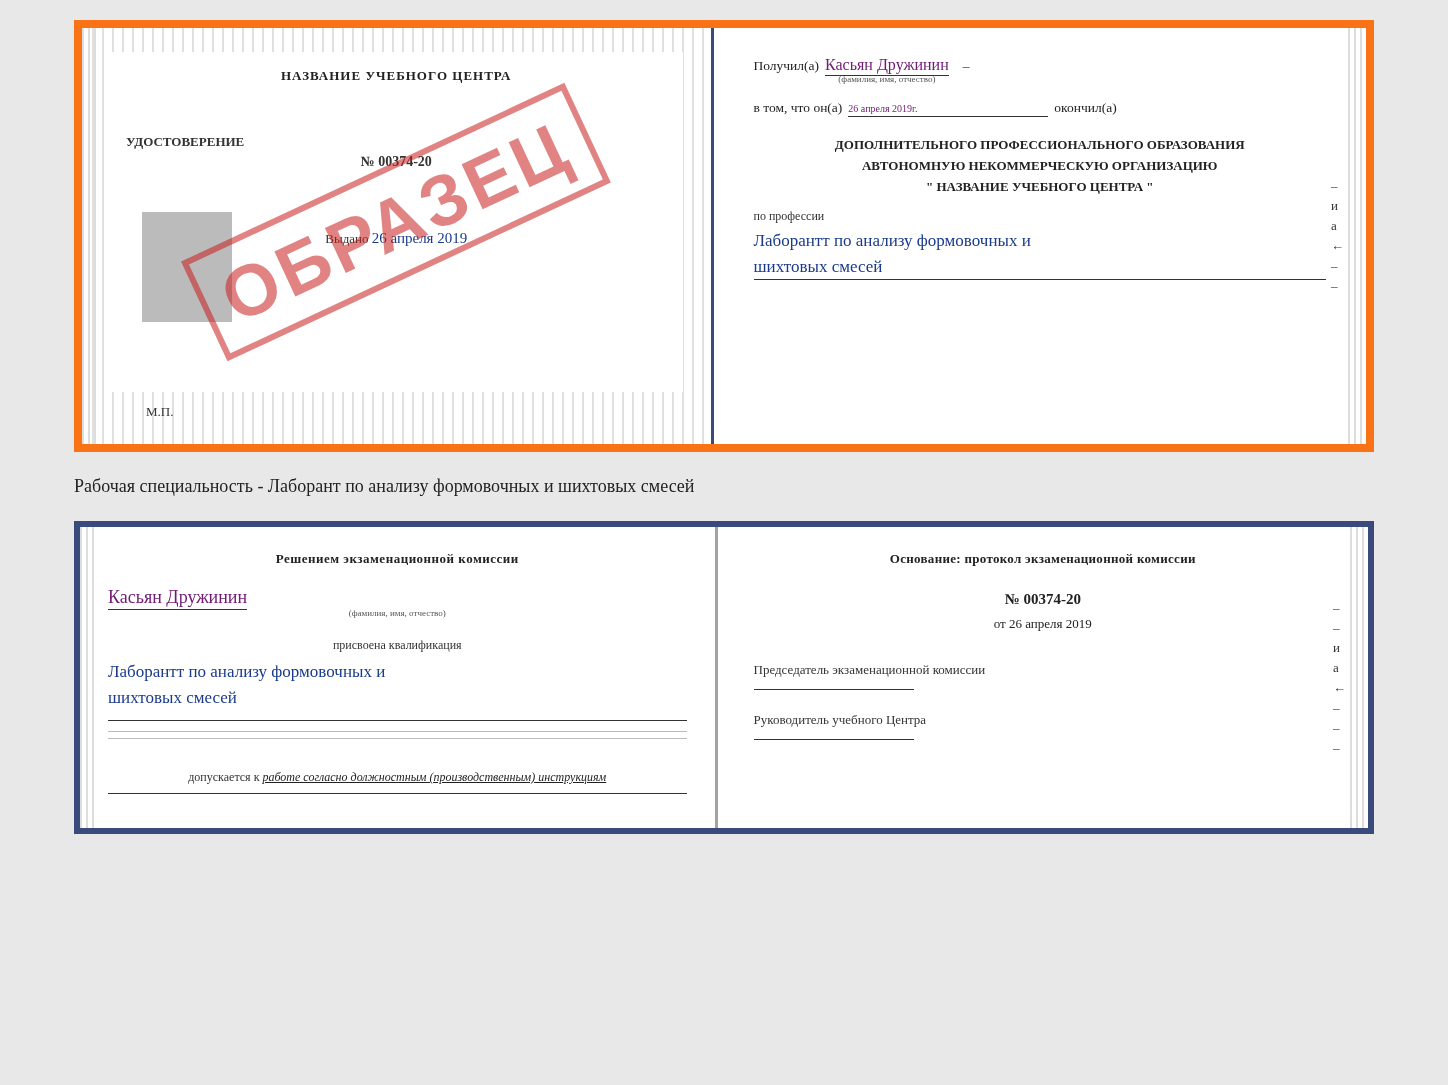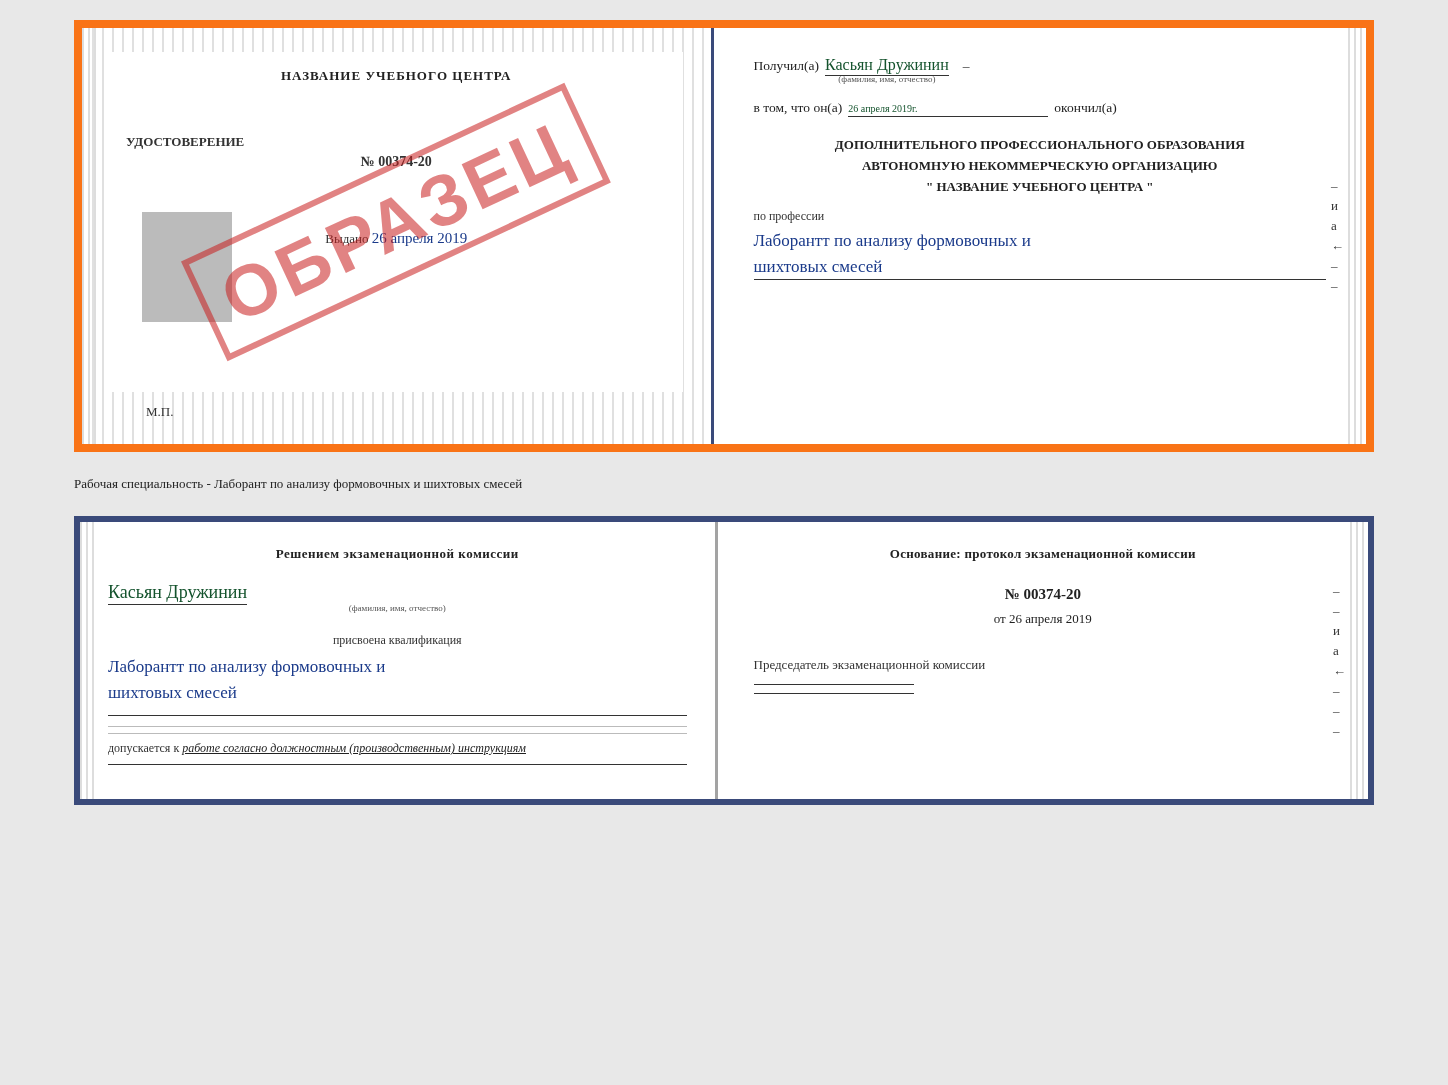--- a/index.html
+++ b/index.html
@@ -135,21 +135,21 @@
       gap: 6px;
     }
 
     .cert-right-line .label {
       white-space: nowrap;
     }
 
     .handwritten {
       font-family: 'Segoe Script', 'Comic Sans MS', cursive;
       font-size: 16px;
-      color: #14532d;
+      color: #701a75;
       border-bottom: 1px solid #333;
       padding-bottom: 2px;
       min-width: 200px;
     }
 
     .fio-note {
       font-size: 9px;
       color: #555;
       text-align: center;
       display: block;
@@ -188,21 +188,21 @@
       width: 18px;
       background: repeating-linear-gradient(
         90deg,
         #ddd 0px, #ddd 2px,
         transparent 2px, transparent 6px
       );
     }
 
     
     .specialty-text {
-      font-size: 13px;
+      font-size: 18px;
       color: #222;
       padding: 8px 0;
     }
 
     
     .qual-book {
       display: flex;
       border: 6px solid #3a4a7a;
       background: #fff;
       width: 100%;
@@ -266,21 +266,22 @@
 
     .qual-line-thin {
       border-bottom: 1px solid #bbb;
       margin: 6px 0;
       width: 100%;
     }
 
     .qual-допускается {
       font-size: 12px;
       color: #333;
-      margin-top: 7px;
+      margin-top: 31px;
+      text-align: center;
     }
 
     .qual-допускается-value {
       font-style: italic;
       text-decoration: underline;
       font-size: 12px;
       color: #222;
     }
 
     
@@ -469,20 +470,21 @@
       <div class="qual-right-number">№ 00374-20</div>
 
       <div class="qual-right-date">
         <span>от</span>
         <span>26 апреля 2019</span>
       </div>
 
       <div class="qual-right-role">Председатель экзаменационной комиссии</div>
       <div class="qual-right-sign-line"></div>
 
+      <div class="qual-right-role">Руководитель учебного Центра</div>
       <div class="qual-right-sign-line"></div>
 
       <div class="side-letters">
         <span>–</span>
         <span>–</span>
         <span>и</span>
         <span>а</span>
         <span>←</span>
         <span>–</span>
         <span>–</span>

